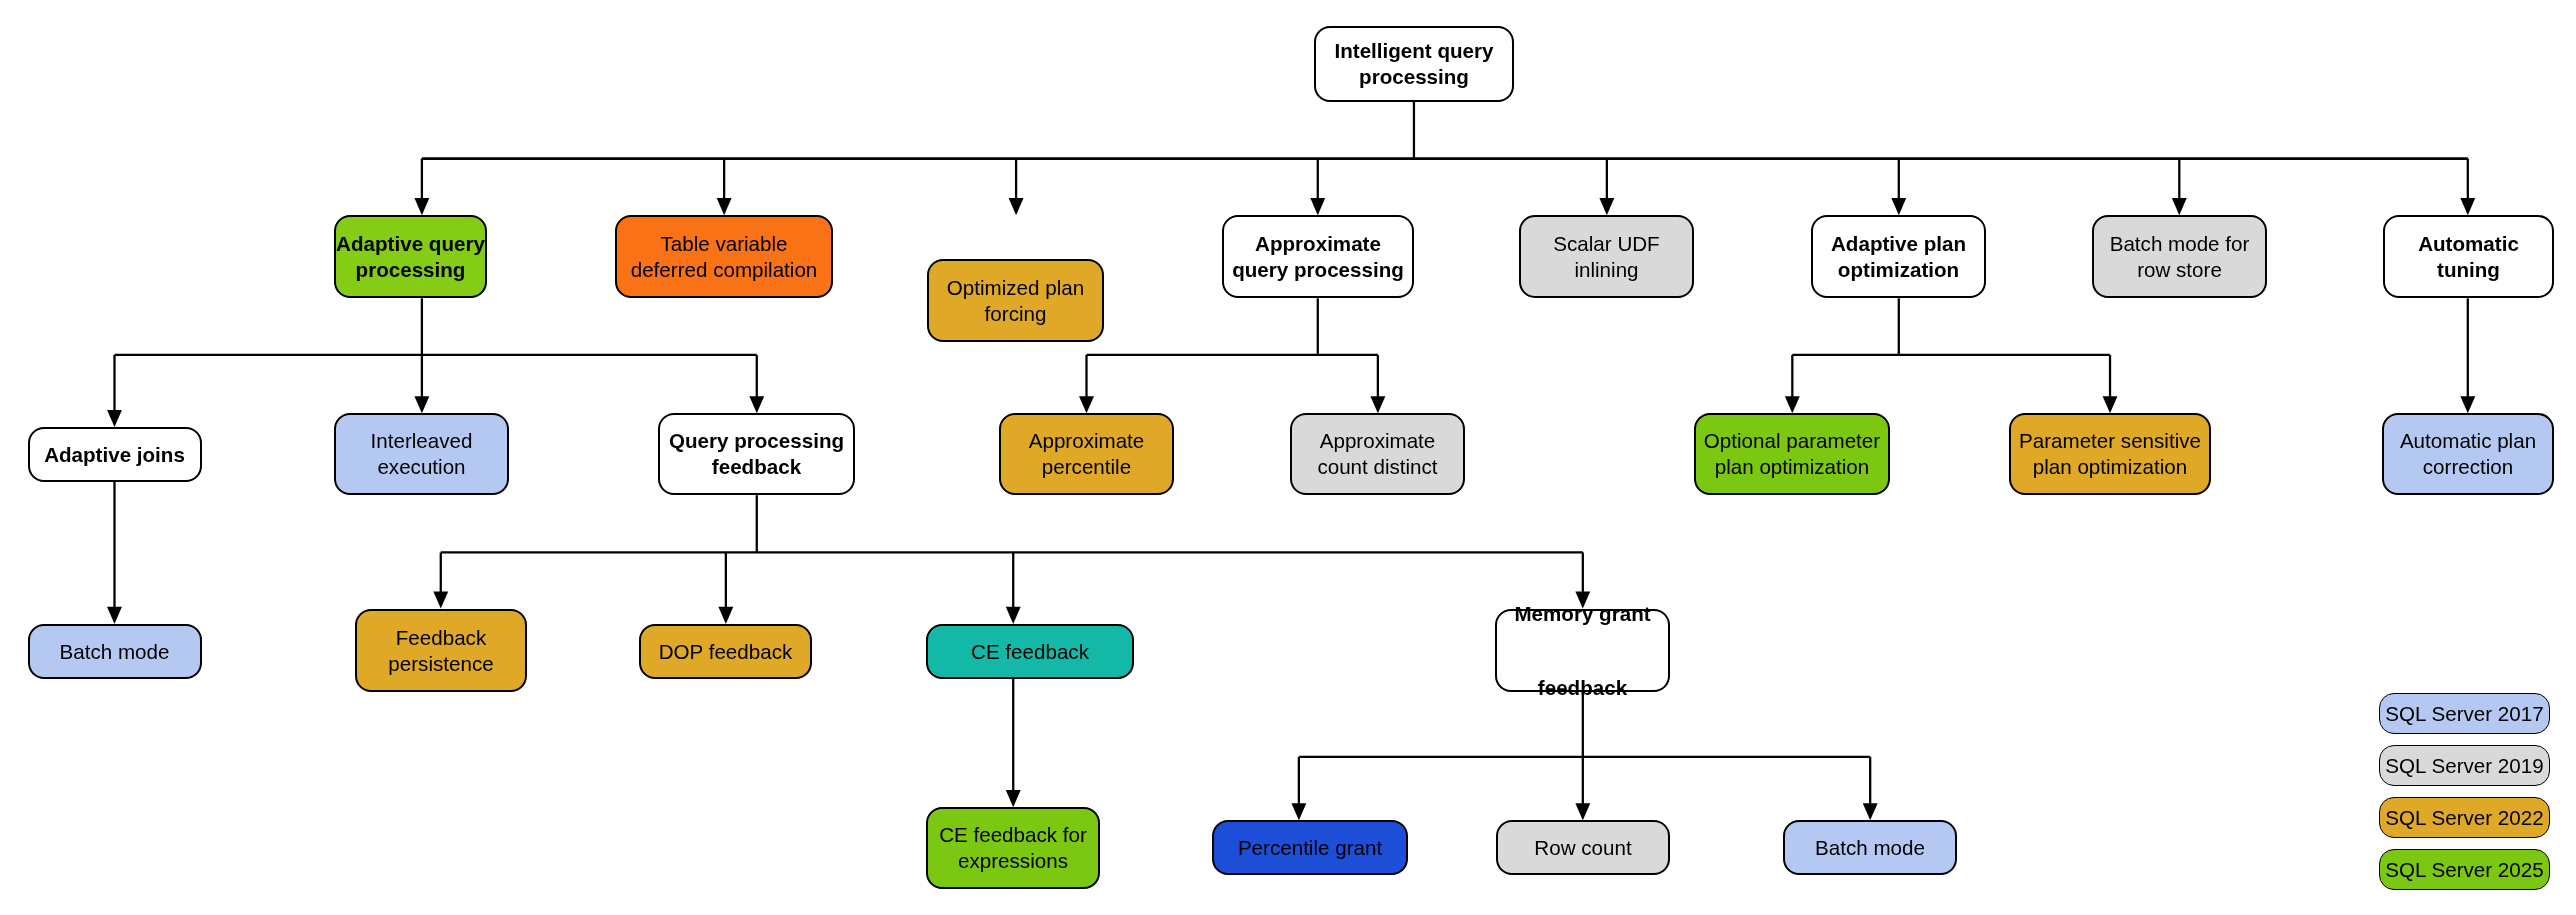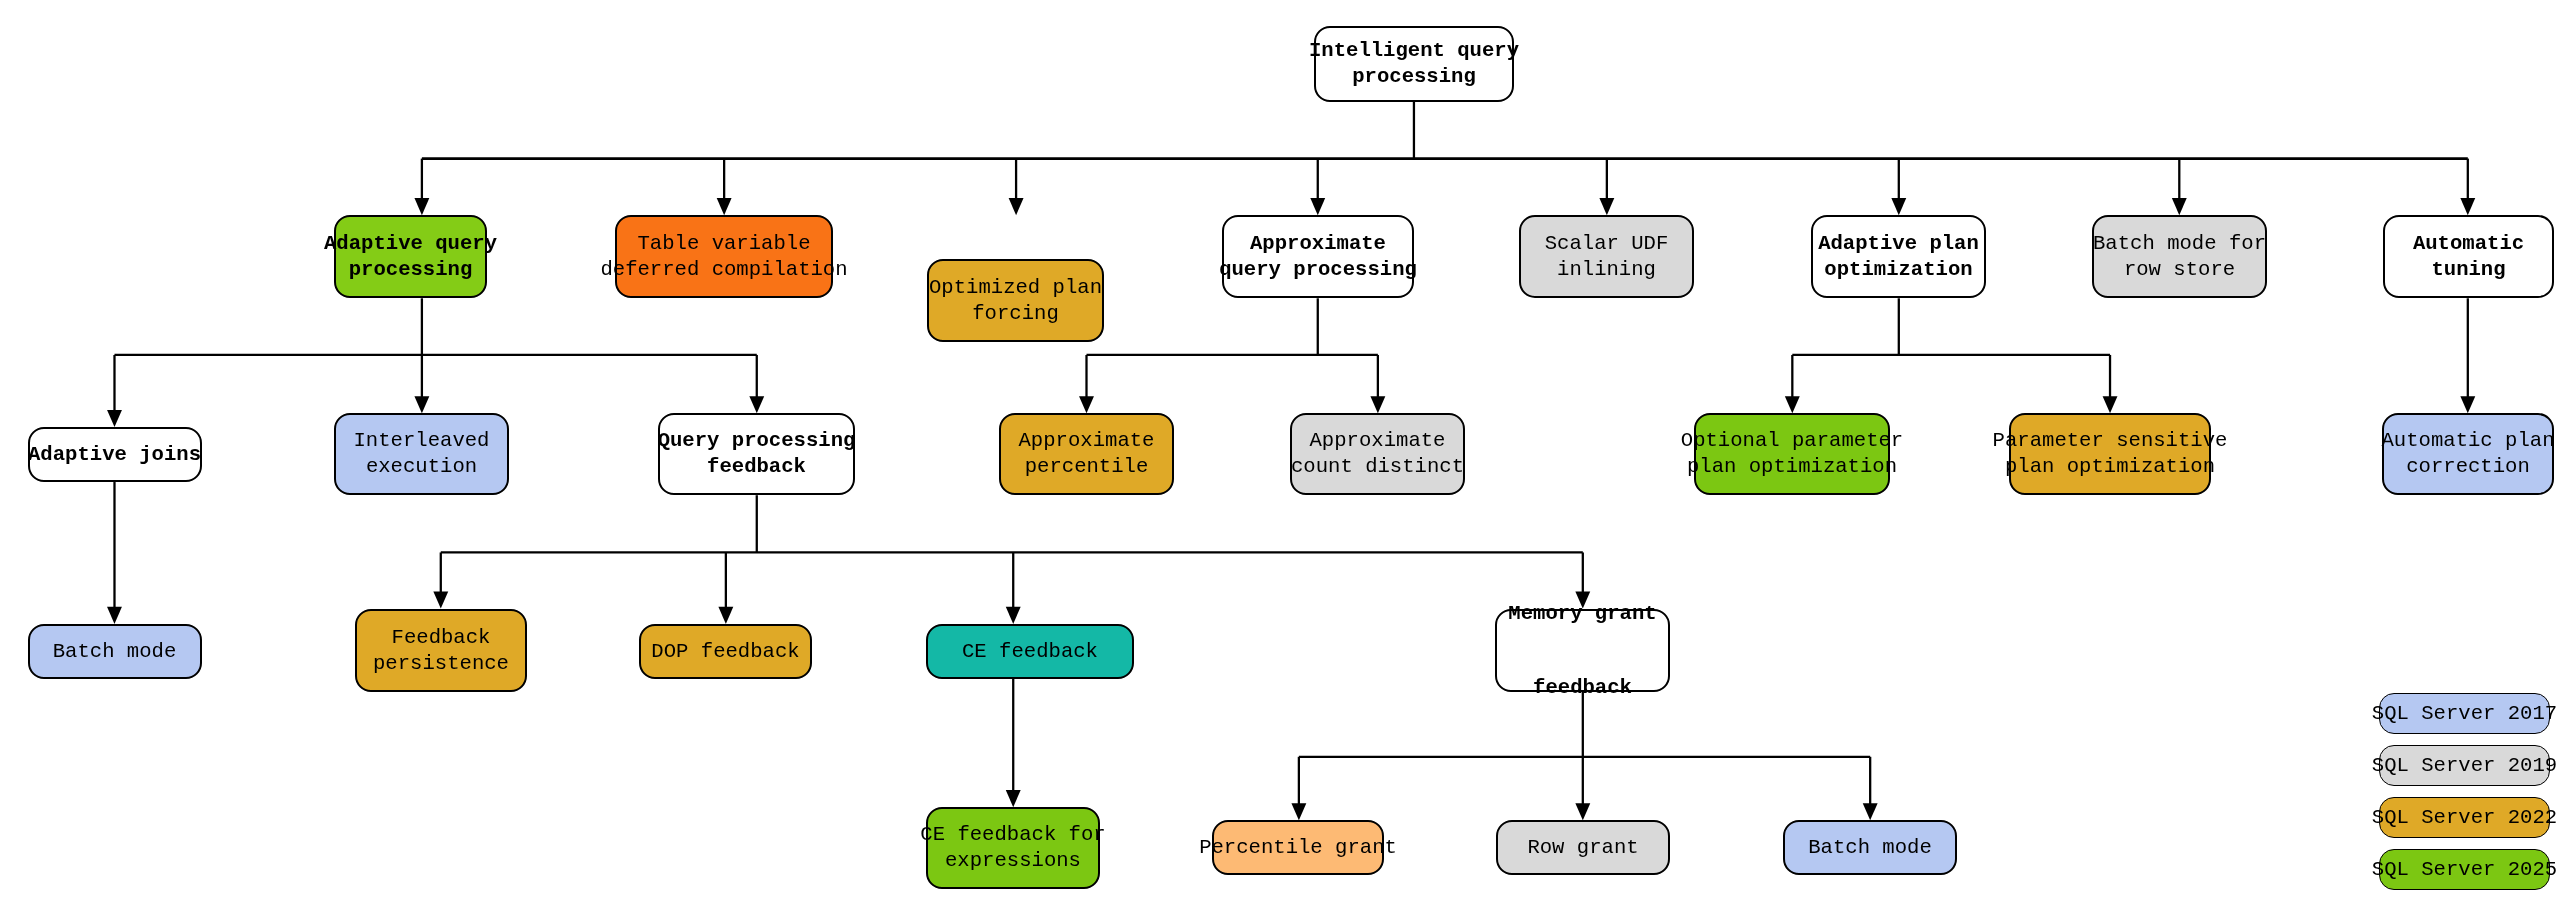--- a/index.html
+++ b/index.html
@@ -1,18 +1,18 @@
 <!DOCTYPE html>
 <html style="font-size:9.2px"><head>
 <meta charset="utf-8">
 <style>
   html,body{margin:0;padding:0;background:#fff;}
   .canvas{
     position:relative;width:2576px;height:916px;background:#ffffff;
-    font-family:Liberation Mono, monospace;overflow:hidden;color:#000;
+    font-family:Liberation Sans, sans-serif;overflow:hidden;color:#000;
   }
   .canvas svg{position:absolute;left:0;top:0;}
   .node{
     position:absolute;display:flex;flex-direction:column;align-items:center;justify-content:center;
     box-sizing:border-box;border:2.3px solid #000;border-radius:16px;
     font-size:20.6px;line-height:1.26;text-align:center;background:#fff;
   }
   .node.bold{font-weight:bold;}
   .node div{white-space:nowrap;}
   .pill{
@@ -189,25 +189,25 @@
     </div>
   <div class="node bold" style="left: 1495px; top: 609px; width: 175px; height: 83px; background-color: rgb(255, 255, 255); gap: 48px;">
       <div>Memory grant</div>
       <div>feedback</div>
     </div>
 
   <div class="node" style="left: 926px; top: 807px; width: 174px; height: 82px; background-color: rgb(124, 199, 18);">
       <div>CE feedback for</div>
       <div>expressions</div>
     </div>
-  <div class="node" style="left: 1212px; top: 820px; width: 172px; height: 55px; background-color: #fdba74; text-align: center;">
+  <div class="node" style="left: 1212px; top: 820px; width: 196px; height: 55px; background-color: #1d4ed8; text-align: center;">
       <div>Percentile grant</div>
     </div>
   <div class="node" style="left: 1496px; top: 820px; width: 174px; height: 55px; background-color: rgb(217, 217, 217);">
-      <div>Row grant</div>
+      <div>Row count</div>
     </div>
   <div class="node" style="left: 1783px; top: 820px; width: 174px; height: 55px; background-color: rgb(181, 200, 242);">
       <div>Batch mode</div>
     </div>
 
   <div>
     <div class="pill" style="left: 2379px; top: 693px; width: 171px; height: 41px; background-color: rgb(181, 200, 242);">SQL Server 2017</div>
     <div class="pill" style="left: 2379px; top: 745px; width: 171px; height: 41px; background-color: rgb(217, 217, 217);">SQL Server 2019</div>
     <div class="pill" style="left: 2379px; top: 797px; width: 171px; height: 41px; background-color: rgb(223, 169, 39);">SQL Server 2022</div>
     <div class="pill" style="left: 2379px; top: 849px; width: 171px; height: 41px; background-color: rgb(124, 199, 18);">SQL Server 2025</div>

